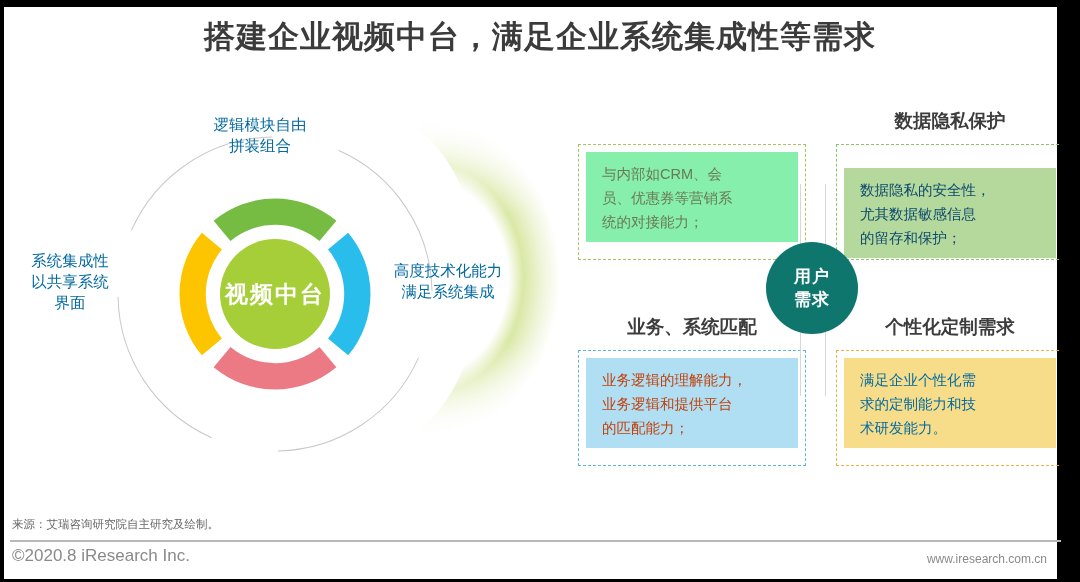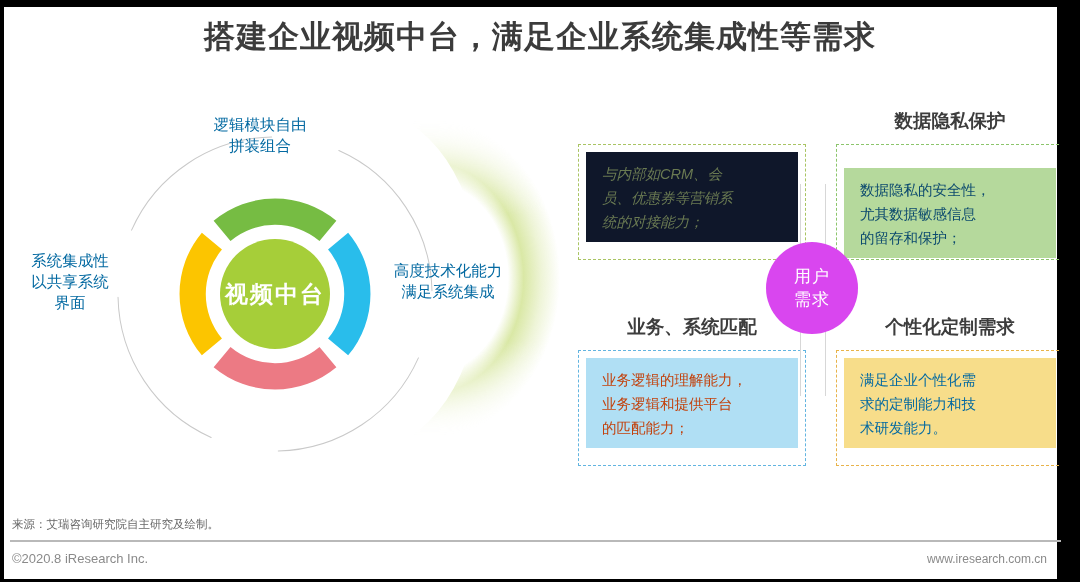--- a/index.html
+++ b/index.html
@@ -133,21 +133,21 @@
     position: absolute;
     box-sizing: border-box;
     font-size: 14.5px;
     line-height: 24px;
     padding: 10px 14px 8px 16px;
     white-space: pre-line;
   }
 
   
   #dash1 { left: 18px;  top: 44px;  width: 228px; height: 116px; border-color: #a9c463; }
-  #body1 { left: 26px;  top: 52px;  width: 212px; height: 90px;  background: #0f172a; color: #6a7a52; font-style: italic; }
+  #body1 { left: 26px;  top: 52px;  width: 212px; height: 90px;  background: #86efac; color: #6a7a52; }
   #head1 { left: 18px;  top: 8px;   width: 228px; }
 
   
   #dash2 { left: 276px; top: 44px;  width: 228px; height: 116px; border-color: #8cc56c; }
   #body2 { left: 284px; top: 68px;  width: 212px; height: 90px;  background: #b5d99c; color: #0c4a6e; }
   #head2 { left: 276px; top: 8px;   width: 228px; }
 
   
   #dash3 { left: 18px;  top: 250px; width: 228px; height: 116px; border-color: #62b4e0; }
   #body3 { left: 26px;  top: 258px; width: 212px; height: 90px;  background: #b0dff4; color: #c2410c; }
@@ -157,28 +157,28 @@
   #dash4 { left: 276px; top: 250px; width: 228px; height: 116px; border-color: #e8b34a; }
   #body4 { left: 284px; top: 258px; width: 212px; height: 90px;  background: #f7dd8a; color: #0369a1; }
   #head4 { left: 276px; top: 214px; width: 228px; }
 
   
   .hub {
     position: absolute;
     left: 206px; top: 142px;
     width: 92px; height: 92px;
     border-radius: 50%;
-    background: #d946ef;
+    background: #0f766e;
     display: flex;
     flex-direction: column;
     align-items: center;
     justify-content: center;
     color: #ffffff;
     font-size: 17px;
-    font-weight: normal;
+    font-weight: bold;
     line-height: 23px;
     letter-spacing: 1px;
     z-index: 4;
   }
   .connector {
     position: absolute;
     background: #e3e3e3;
     z-index: 2;
   }
   .conn-up {
@@ -203,21 +203,21 @@
   }
   .rule {
     position: absolute;
     left: 10px; bottom: 40px;
     width: 1058px; height: 2px;
     background: #b9b9b9;
   }
   .copy {
     position: absolute;
     left: 12px; bottom: 16px;
-    font-size: 13px;
+    font-size: 17px;
     color: #8a8a8a;
   }
   .url {
     position: absolute;
     right: 14px; bottom: 16px;
     font-size: 12px;
     color: #8a8a8a;
   }
 </style>
 </head>

